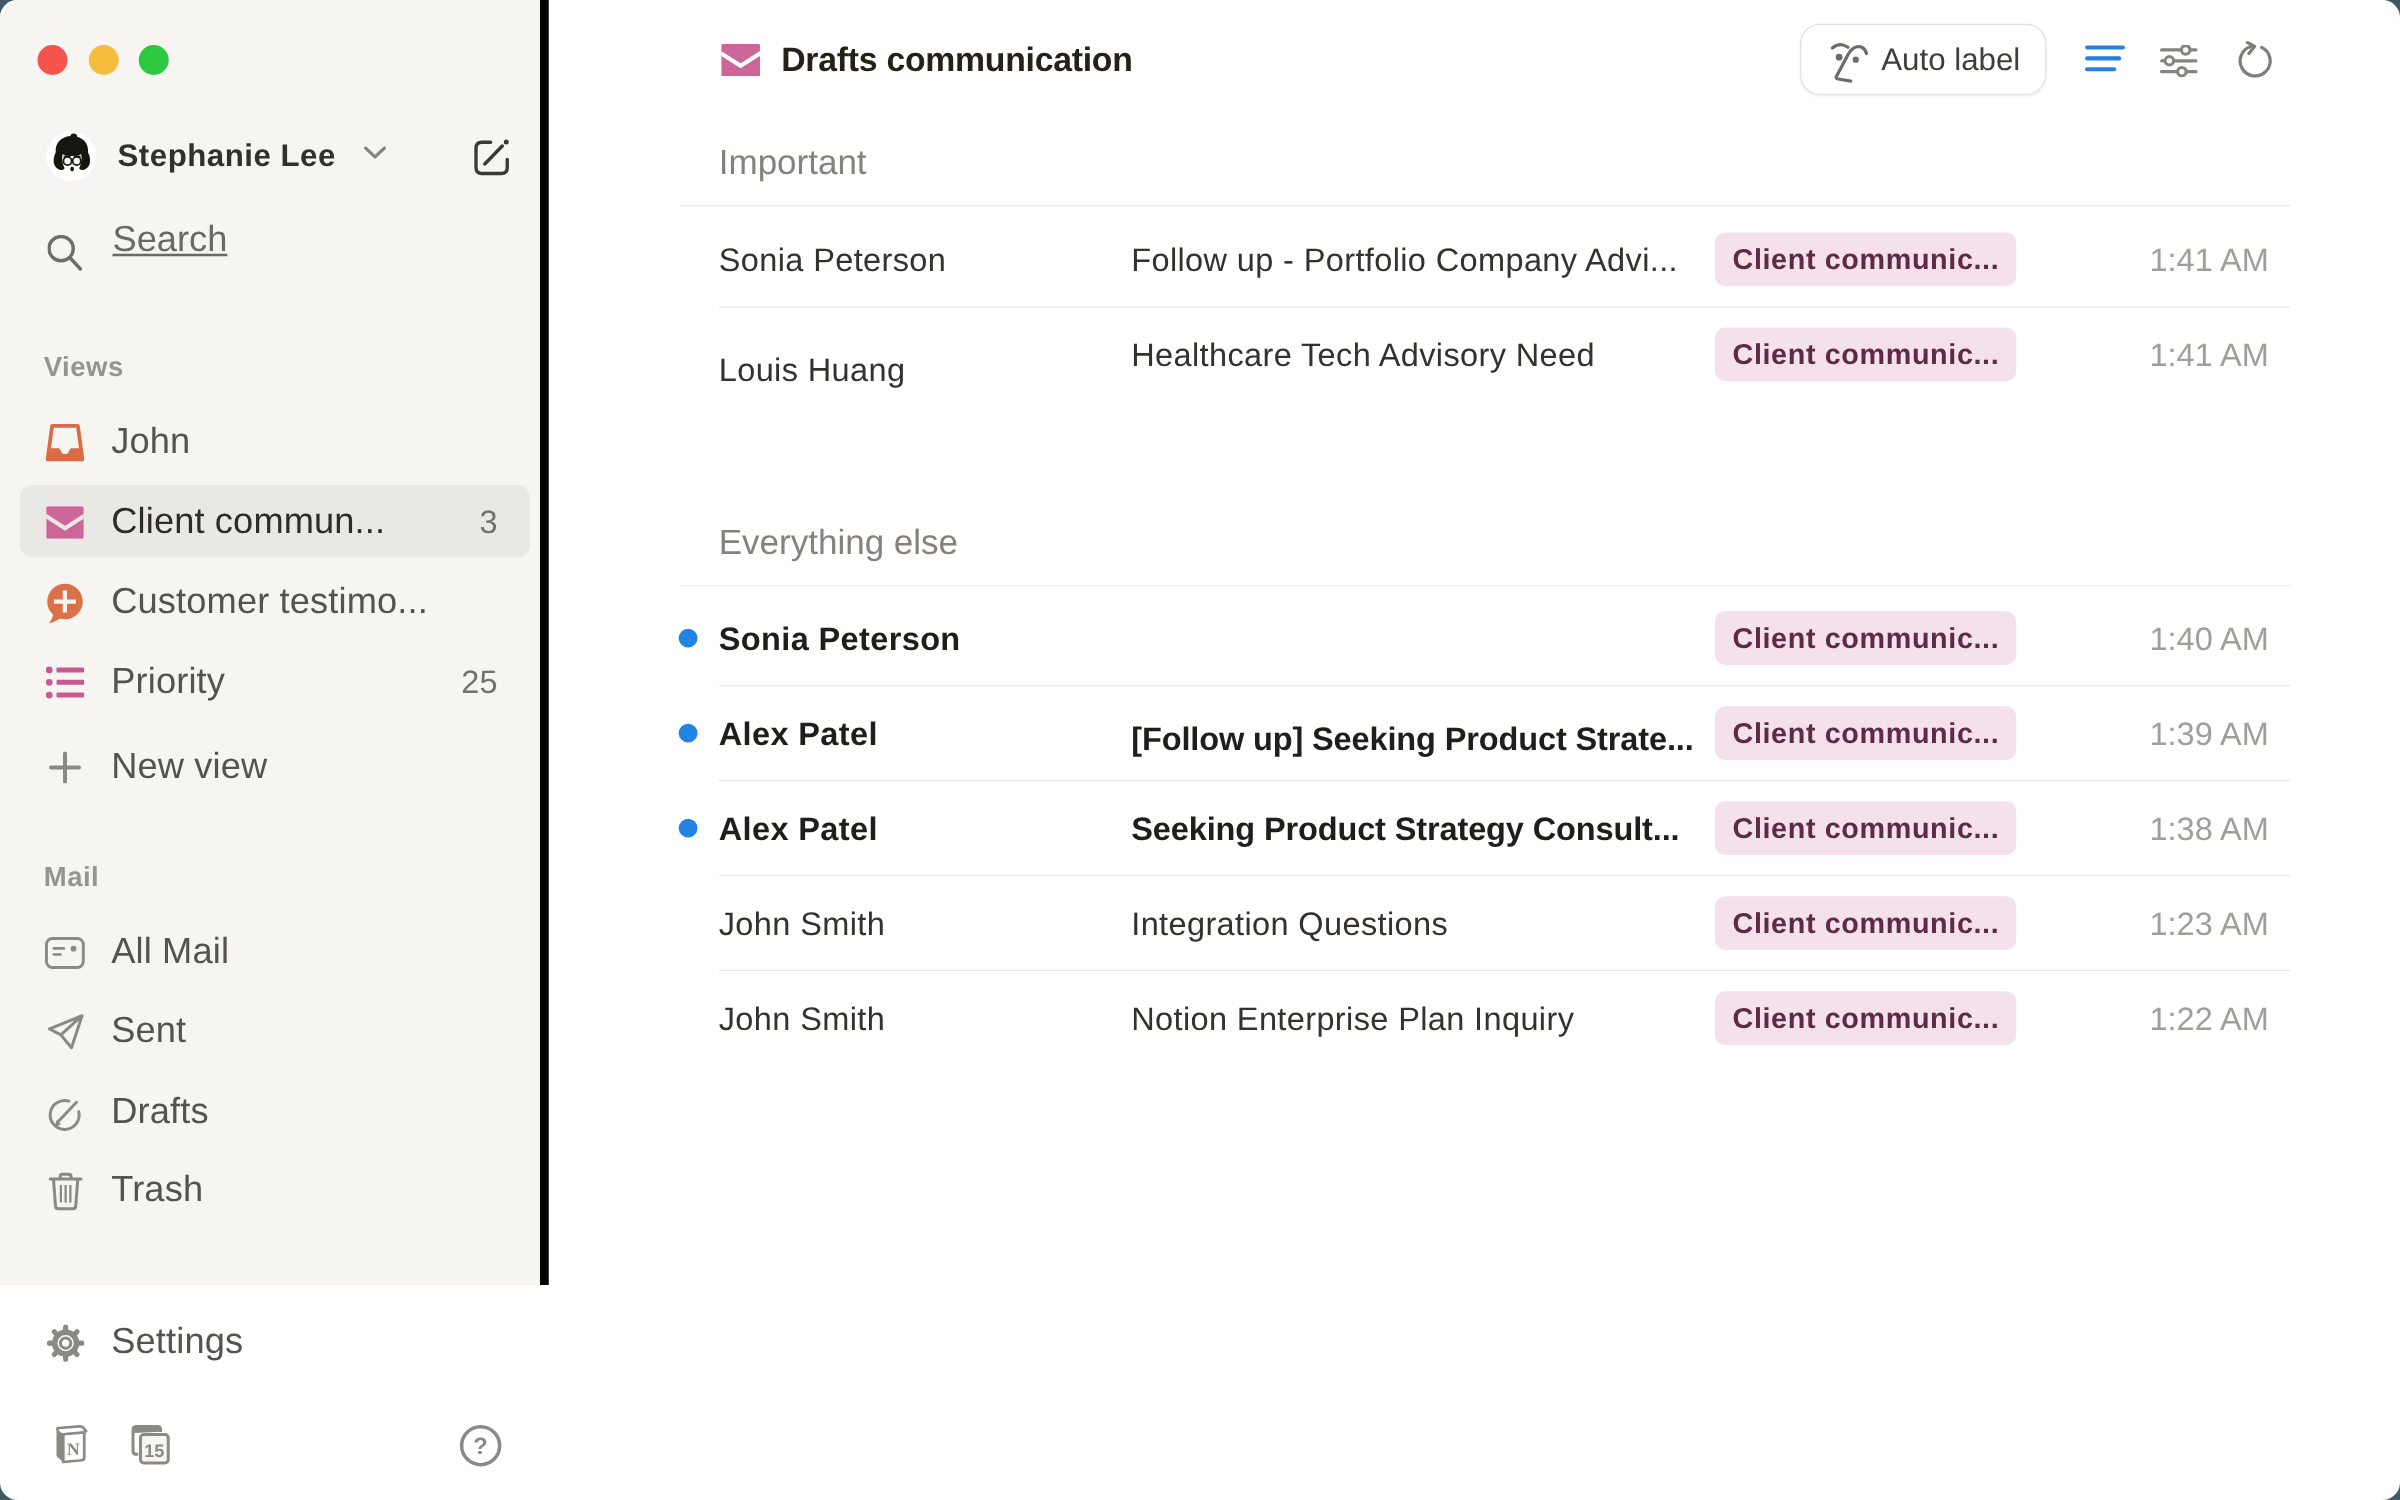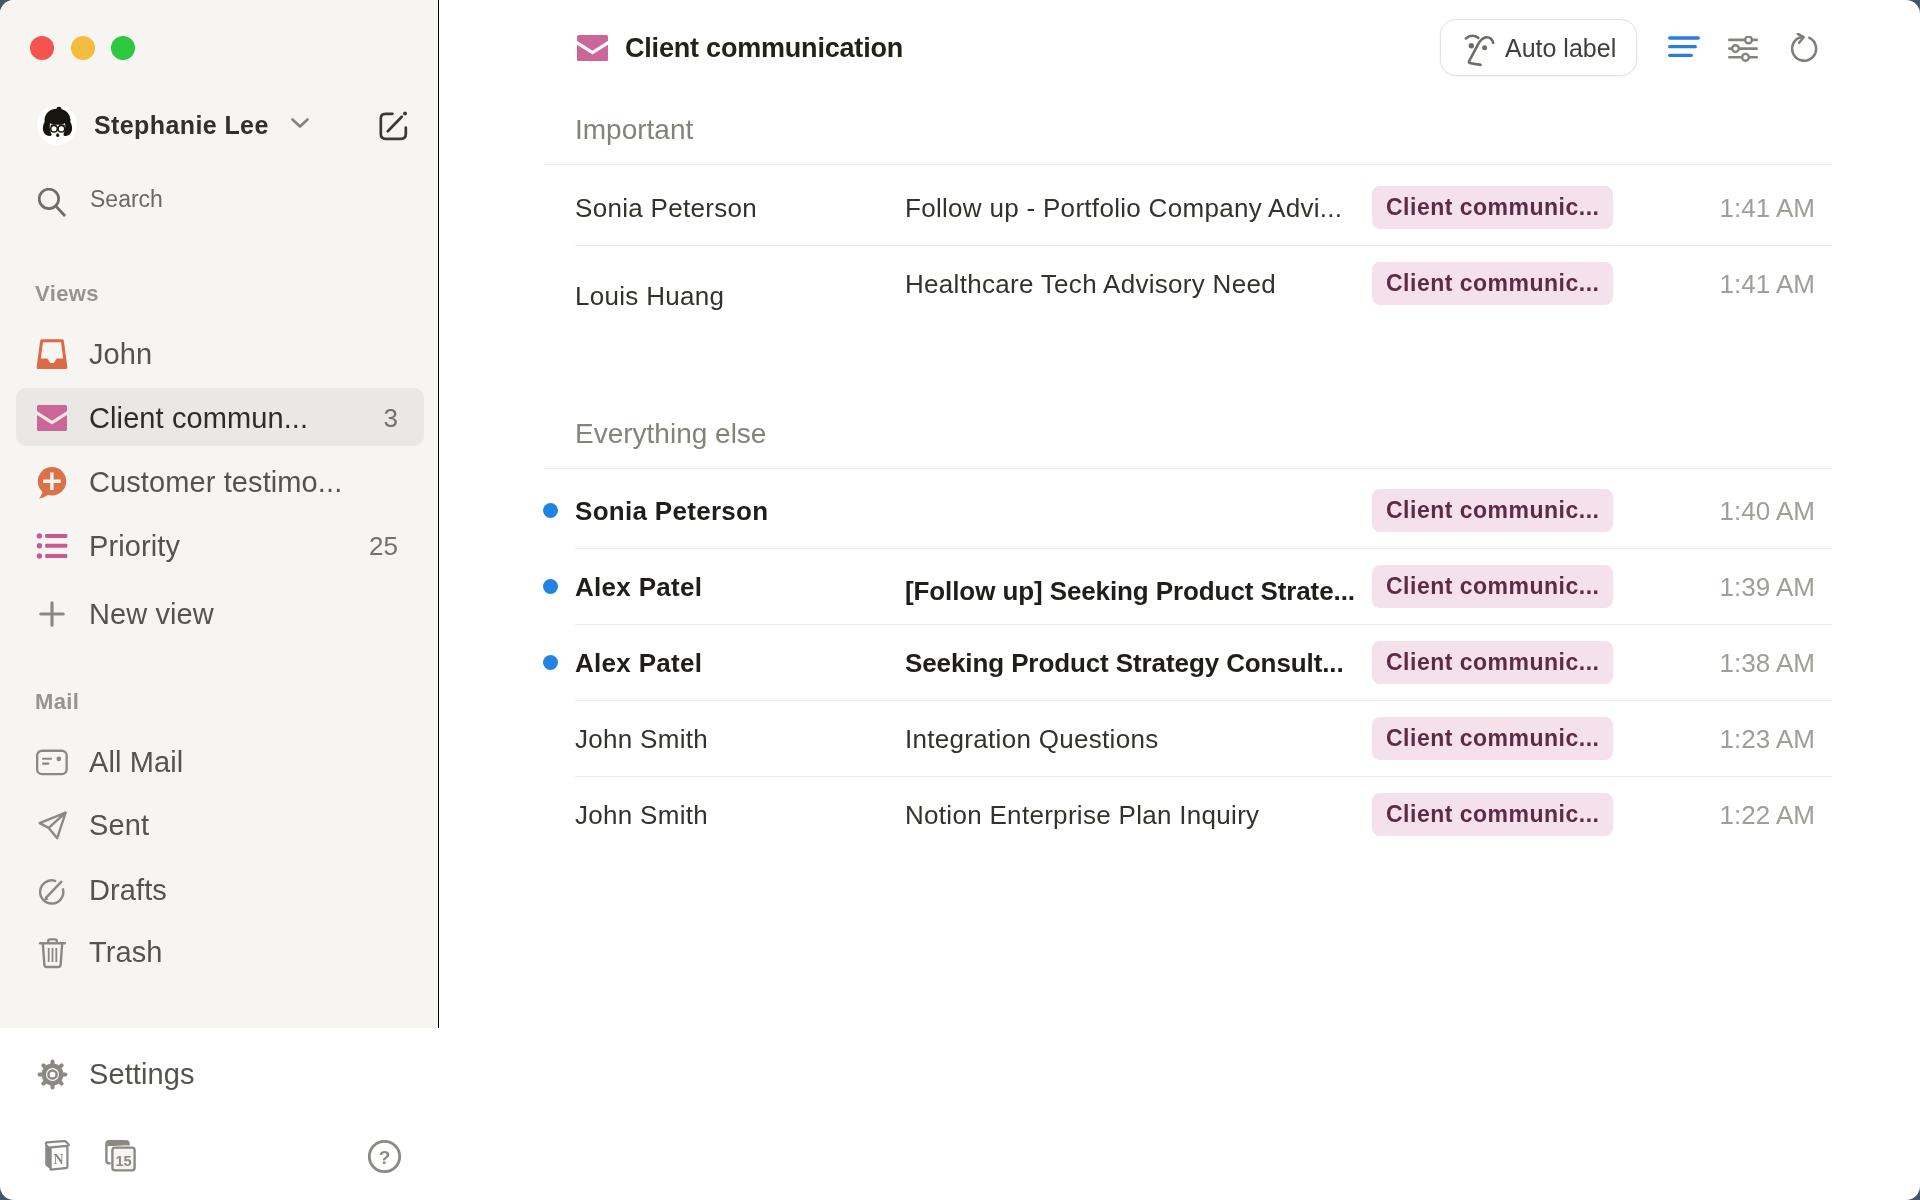--- a/index.html
+++ b/index.html
@@ -1,19 +1,19 @@
 <!DOCTYPE html>
 <html><head>
 <meta charset="utf-8">
 <style>
   * { margin:0; padding:0; box-sizing:border-box; }
   html,body { width:1920px; height:1200px; overflow:hidden; }
   body { background:#3E5965; font-family:"Liberation Sans", sans-serif; -webkit-font-smoothing:antialiased; }
   .window { position:absolute; inset:0; border-radius:14px; overflow:hidden; background:#FFFFFF; }
-  .sidebar { position:absolute; left:0; top:0; width:439px; height:1028px; background:#F6F5F2; border-right:1px solid #000000; }
+  .sidebar { position:absolute; left:0; top:0; width:439px; height:1028px; background:#F6F5F2; border-right:7px solid #000000; }
   .abs { position:absolute; }
   .tl { position:absolute; width:24px; height:24px; border-radius:50%; top:36px; }
   .sb-item { position:absolute; left:0; width:440px; height:64px; }
   .sb-icon { position:absolute; left:36px; top:50%; transform:translateY(-50%); width:32px; height:32px; display:flex; align-items:center; justify-content:center; }
   .sb-text { position:absolute; left:89px; top:50%; transform:translateY(-50%); font-size:29px; color:#55534E; letter-spacing:0.1px; white-space:nowrap; }
   .sb-count { position:absolute; right:42px; top:50%; transform:translateY(-50%); font-size:26px; color:#73716C; }
   .sb-label { position:absolute; left:35px; font-size:22px; font-weight:700; color:#96948E; letter-spacing:0.4px; }
   .sel { position:absolute; left:16px; width:408px; height:58px; border-radius:10px; background:#E9E8E4; }
   .row { position:absolute; left:441px; width:1479px; }
   .sep { position:absolute; height:1px; background:#EAE9E6; }
@@ -52,21 +52,21 @@
     <div class="abs" style="left:377px; top:110px;"><svg width="33" height="33" viewBox="0 0 33 33">
           <path d="M15.5 3.8 H8.5 Q3.8 3.8 3.8 8.5 V24 Q3.8 28.8 8.5 28.8 H24 Q28.8 28.8 28.8 24 V17.5" fill="none" stroke="#3B3935" stroke-width="2.7" stroke-linecap="round" stroke-linejoin="round"></path>
           <path d="M10.8 21.2 L24.8 6.8" stroke="#3B3935" stroke-width="2.7" stroke-linecap="round"></path>
           <circle cx="28" cy="3.6" r="2" fill="#3B3935"></circle>
         </svg></div>
 
     <div class="abs" style="left:38px; top:188px;"><svg width="29" height="30" viewBox="0 0 29 30">
           <circle cx="10.9" cy="10.9" r="9.7" fill="none" stroke="#6F6D68" stroke-width="2.7"></circle>
           <path d="M17.9 18.1 L26.3 27.2" stroke="#6F6D68" stroke-width="2.8" stroke-linecap="round"></path>
         </svg></div>
-    <div class="abs" style="left:90px; top:186px; font-size:23px; color:#6B6964;">Search</div>
+    <div class="abs" style="left:90px; top:176px; font-size:29px; color:#6B6964;text-decoration:underline;">Search</div>
 
     <div class="sb-label" style="top:281px;">Views</div>
 
     <div class="sel" style="top:388px;"></div>
 
     <div class="sb-item" style="top:322px;">
       <div class="sb-icon">
           <svg width="32" height="32" viewBox="0 0 32 32">
             <path d="M5.7 2.7 H26.3 L29.9 29.4 H2.1 Z" fill="none" stroke="#DB6B44" stroke-width="3" stroke-linejoin="round"></path>
             <path d="M3.6 20.5 H11.4 L14.2 25.1 H17.8 L20.6 20.5 H28.4 L29.6 29.1 H2.4 Z" fill="#DB6B44"></path>
@@ -188,21 +188,21 @@
     <div class="abs" style="left:366px; top:1138px;"><svg width="37" height="37" viewBox="0 0 37 37">
           <circle cx="18.5" cy="18.5" r="15.2" fill="none" stroke="#8B8984" stroke-width="2.8"></circle>
           <text x="18.5" y="25.5" text-anchor="middle" font-family="Liberation Sans, sans-serif" font-weight="bold" font-size="19" fill="#8B8984">?</text>
         </svg></div>
   </div>
 
   <div class="abs" style="left:577px; top:35px;"><svg width="31" height="26" viewBox="0 0 31 26">
         <rect x="0" y="0" width="31" height="26" rx="1.5" fill="#CC6598"></rect>
         <path d="M-0.6 7.4 L15.5 17.6 L31.6 7.4" fill="none" stroke="#FFFFFF" stroke-width="3.3"></path>
       </svg></div>
-  <div class="abs" style="left:625px; top:33px; font-size:27px; font-weight:700; color:#232119; letter-spacing:-0.2px;">Client communication</div>
+  <div class="abs" style="left:625px; top:33px; font-size:27px; font-weight:700; color:#232119; letter-spacing:-0.2px;">Drafts communication</div>
   <div class="abs" style="left:1440px; top:19px; width:197px; height:57px; border:1px solid #E4E2DE; border-radius:16px; background:#fff; box-shadow:0 1px 3px rgba(0,0,0,0.05);">
     <div class="abs" style="left:22px; top:12px;"><svg width="34" height="36" viewBox="0 0 34 36">
           <g fill="none" stroke="#6E6C67" stroke-width="2.6" stroke-linecap="round">
             <path d="M2.9 6.4 Q8.8 1.4 15.3 5.8"></path>
             <path d="M30.2 10.8 Q28.2 4.4 22.5 5.4 Q18.3 6.4 15.6 11.4 L6.4 28.6 Q5.0 31.1 7.6 31.2 L17.6 32.9"></path>
           </g>
           <circle cx="8.3" cy="13.7" r="2.7" fill="#6E6C67"></circle>
           <circle cx="21.6" cy="15.7" r="2.5" fill="#6E6C67"></circle>
         </svg></div>
     <div class="abs" style="left:64px; top:14px; font-size:25px; color:#403E3A;">Auto label</div>

